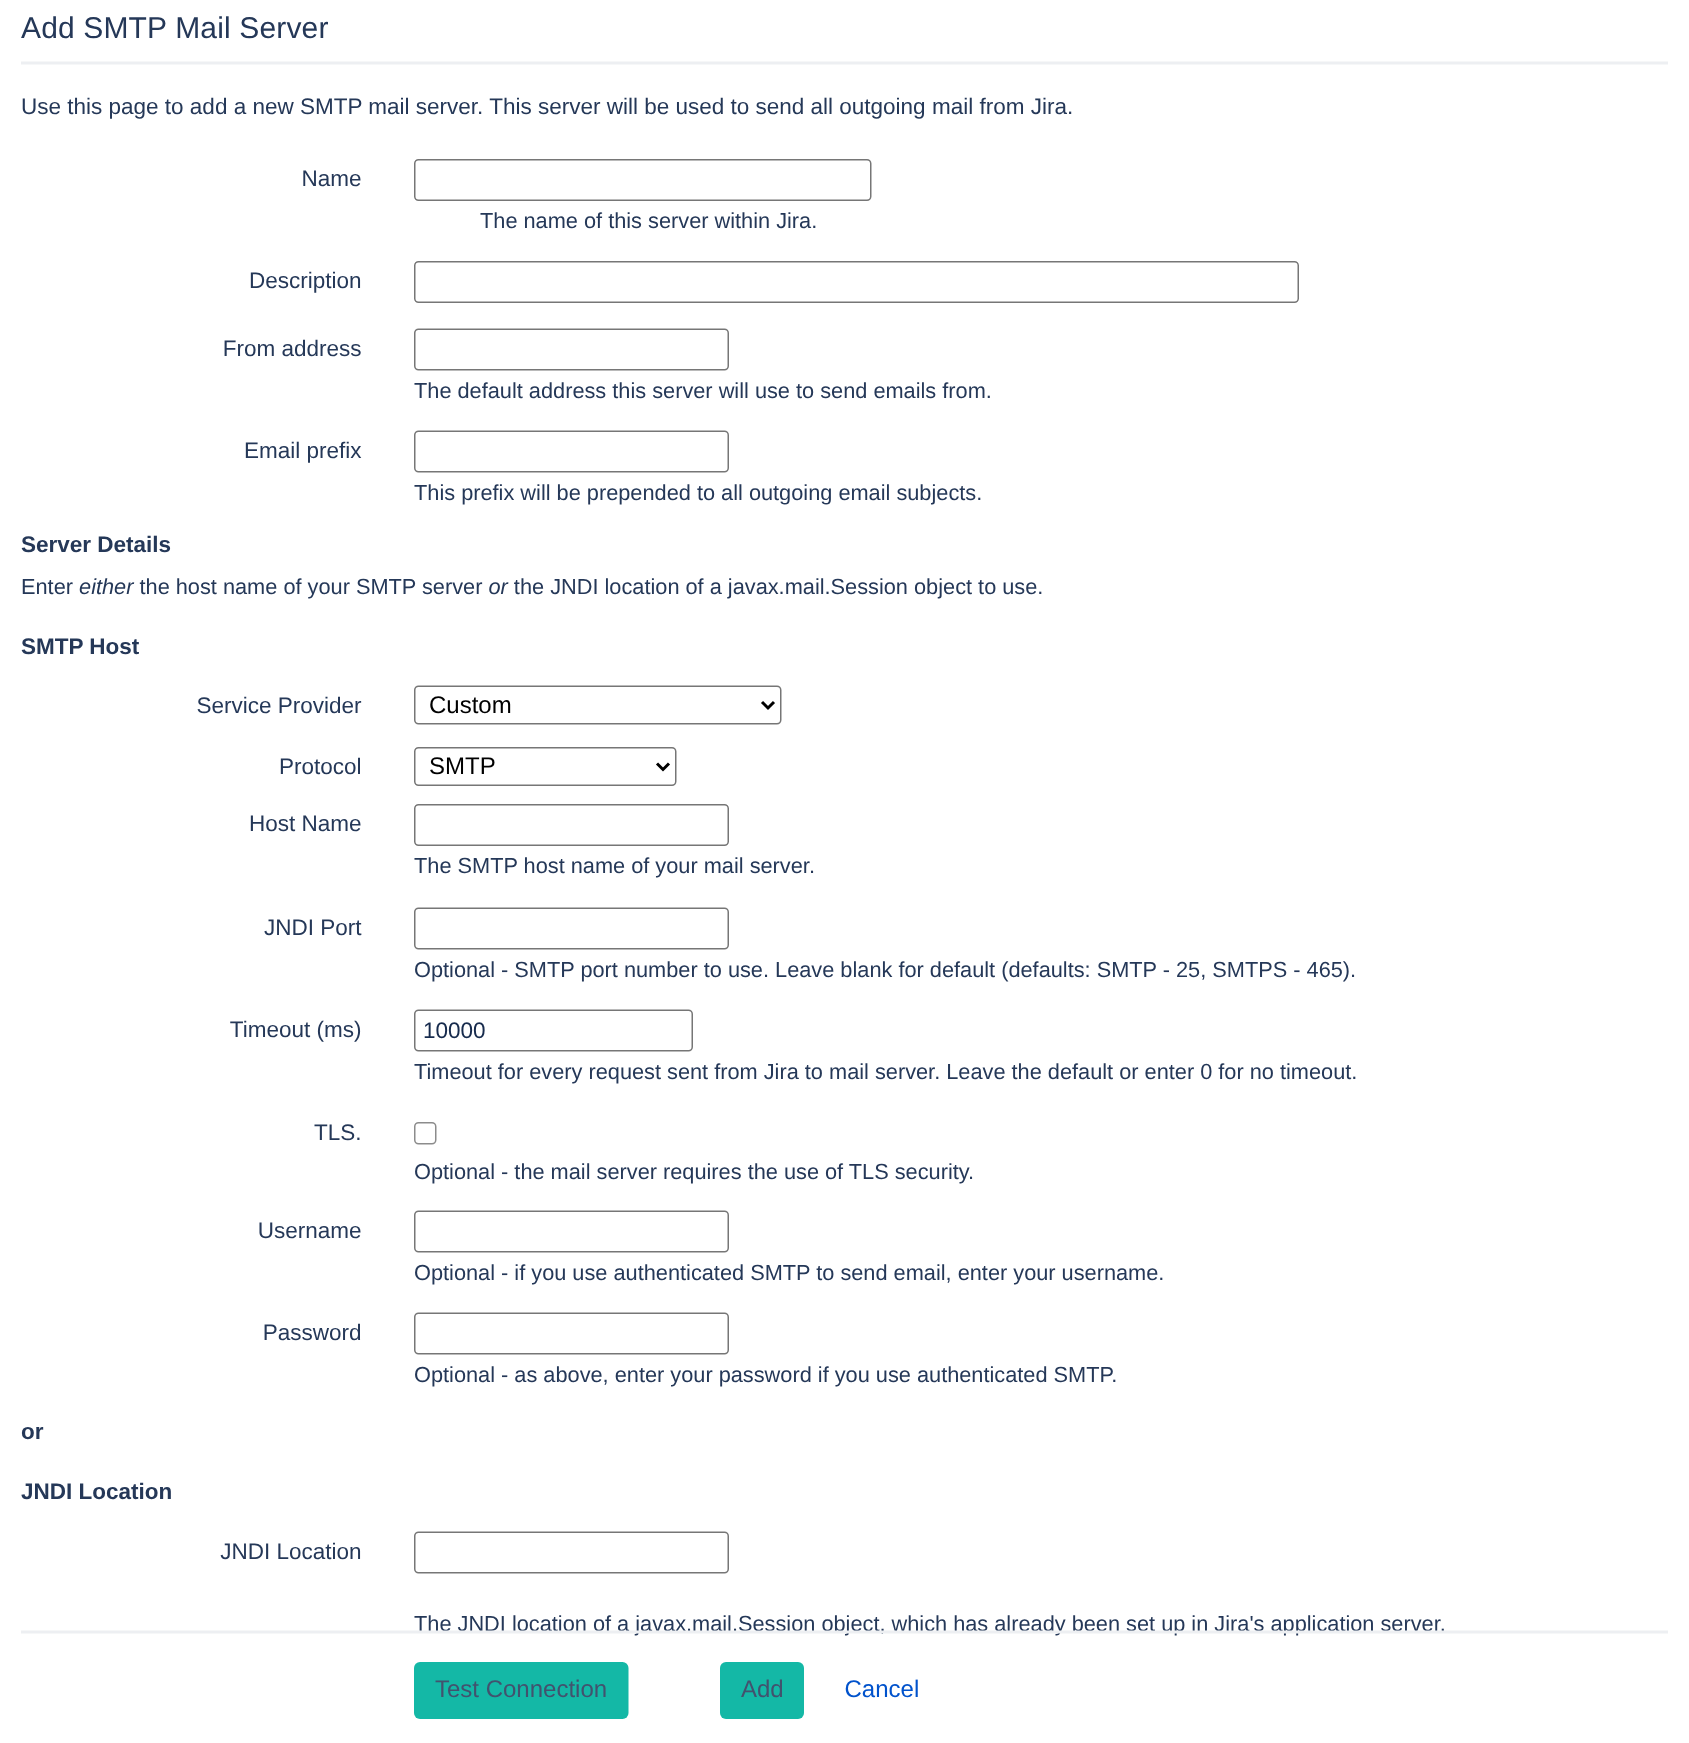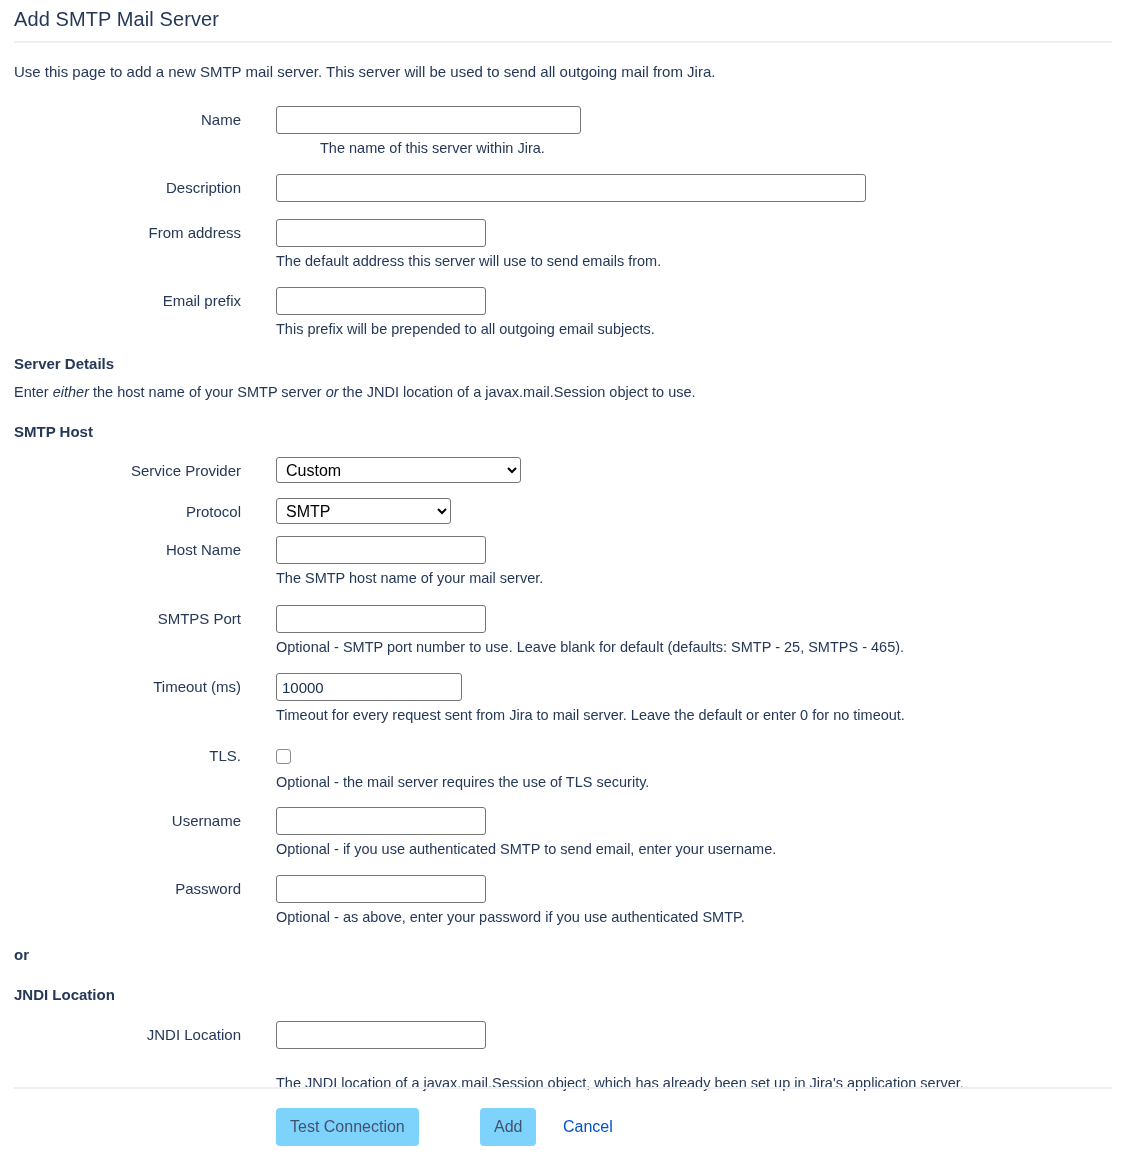--- a/index.html
+++ b/index.html
@@ -141,21 +141,21 @@
     width: 1098px;
     height: 2px;
     background: #EDEFF2;
   }
   .btn {
     position: absolute;
     box-sizing: border-box;
     height: 38px;
     border: none;
     border-radius: 4px;
-    background: #7dd3fc;
+    background: #14b8a6;
     color: #42526E;
     font-family: "Liberation Sans", sans-serif;
     font-size: 16px;
     cursor: pointer;
     padding: 0 14px;
   }
   .link-btn {
     position: absolute;
     background: none;
     border: none;
@@ -232,21 +232,21 @@
     <div class="field-label">Protocol</div>
     <div class="field-control">
       <select class="sel" style="width:175px;">
         <option>SMTP</option>
       </select>
     </div>
   </div>
   <div class="help" style="top:570px;">The SMTP host name of your mail server.</div>
 
   <div class="field-row" style="top:605px;">
-    <div class="field-label">SMTPS Port</div>
+    <div class="field-label">JNDI Port</div>
     <div class="field-control">
       <input type="text" class="txt" style="width: 210px;" value="">
     </div>
   </div>
   <div class="help" style="top:639px;">Optional - SMTP port number to use. Leave blank for default (defaults: SMTP - 25, SMTPS - 465).</div>
 
   <div class="field-row" style="top:673px;">
     <div class="field-label">Timeout (ms)</div>
     <div class="field-control">
       <input type="text" class="txt" style="width: 186px;" value="10000">

